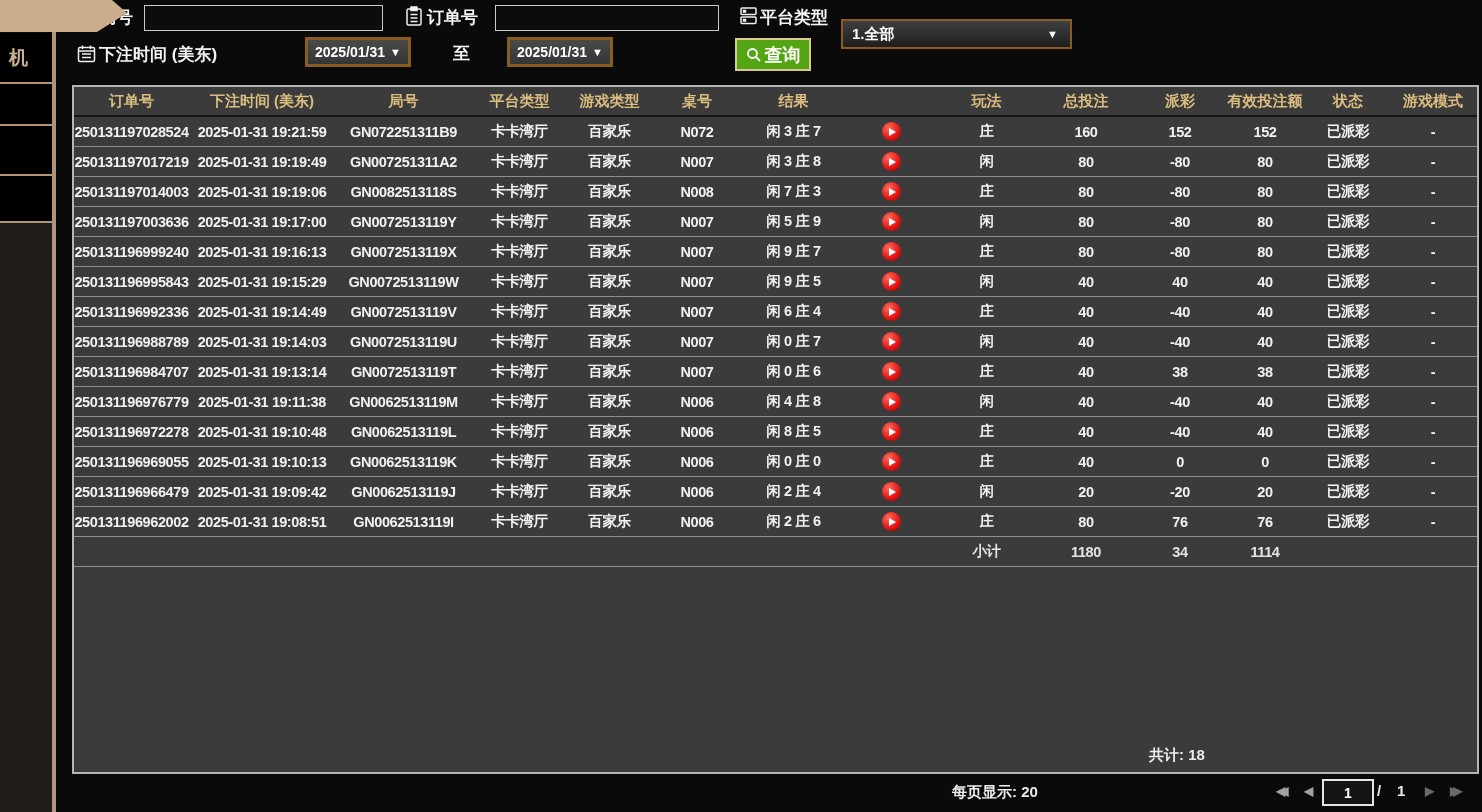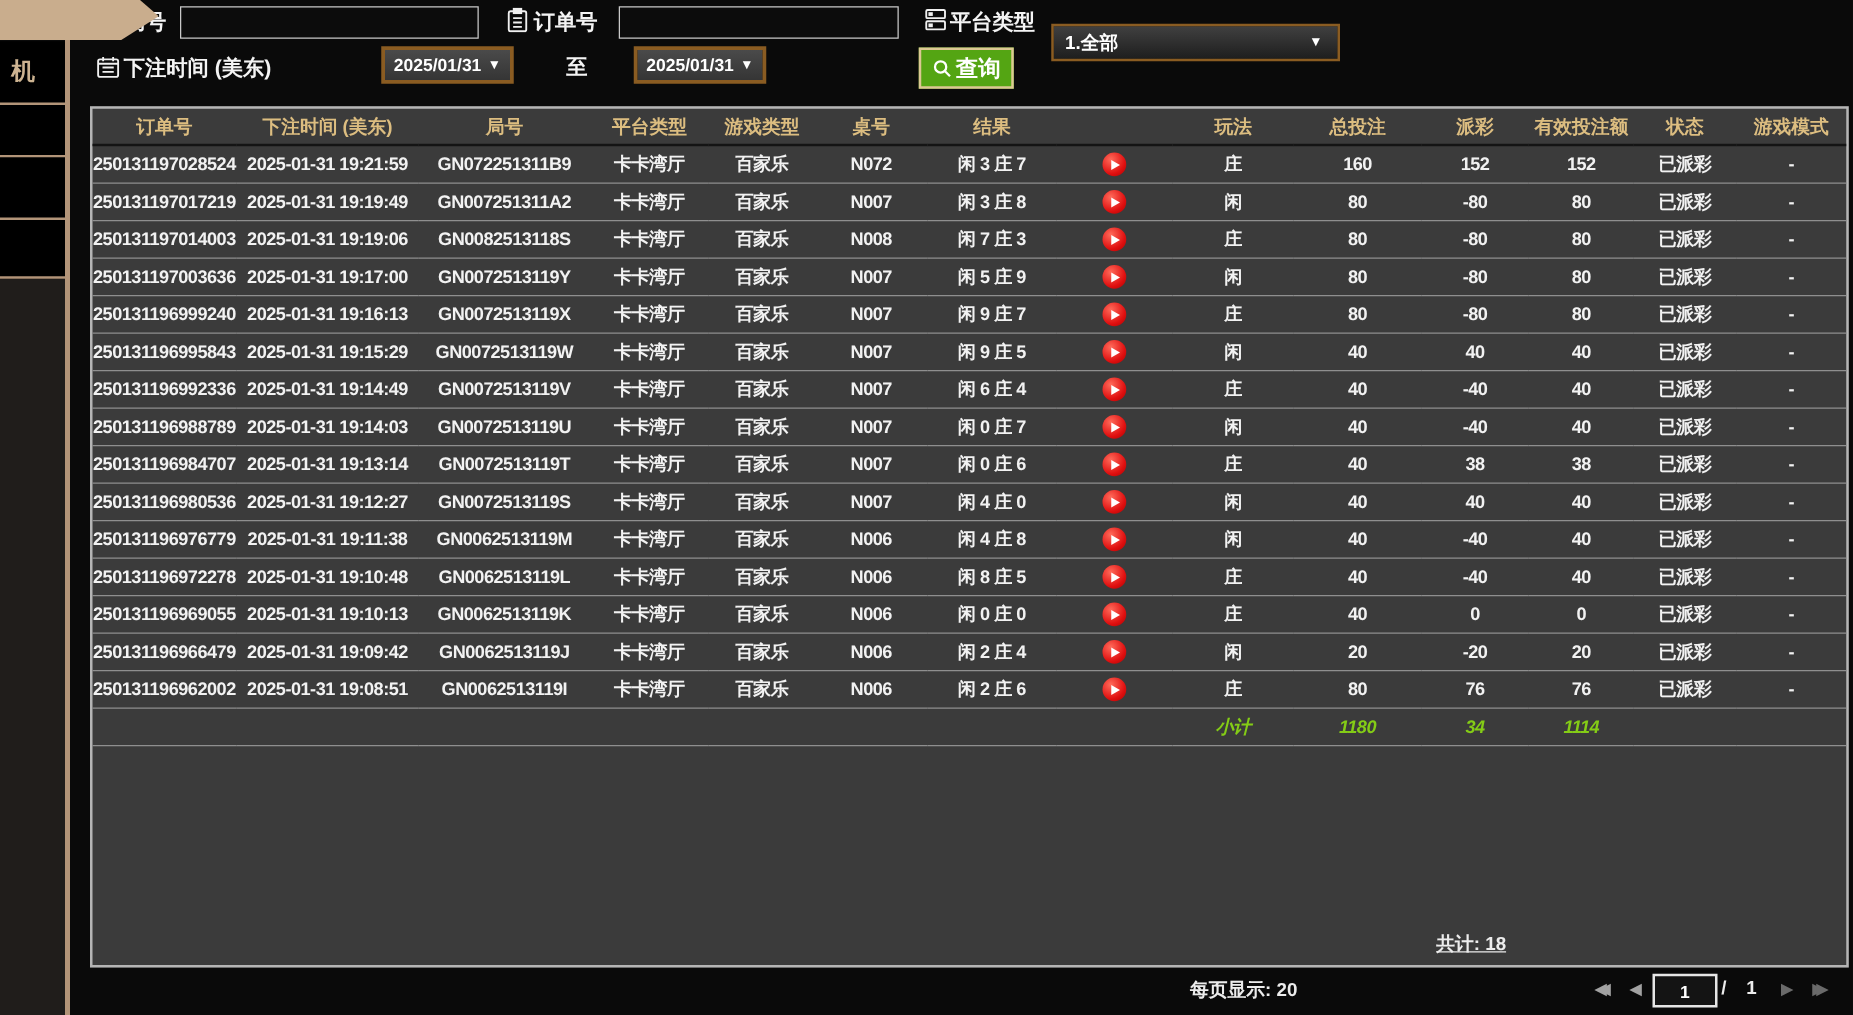--- a/index.html
+++ b/index.html
@@ -39,21 +39,21 @@
   table.bets { width:1403px; border-collapse:collapse; table-layout:fixed; }
   table.bets th { color:#dcbd80; font-size:15px; height:28px; border-bottom:2px solid #141414;
                   font-weight:bold; padding:0; text-align:center; }
   table.bets td { color:#f2f2f2; font-size:14.5px; height:29px; border-bottom:1px solid #8f8f8f;
                   padding:0; text-align:center; letter-spacing:-0.4px; white-space:nowrap; }
   td.pay-red    { color:#c51a2e; }
   td.pay-green  { color:#4be04b; }
   td.pay-white  { color:#f2f2f2; }
   td.status-green { color:#35df35; }
   td.mode-dim   { color:#b0b0b0; }
-  tr.total-row td { color:#84cc16; border-bottom:1px solid #8f8f8f;font-style:italic; }
+  tr.total-row td { color:#e5e5e5; border-bottom:1px solid #8f8f8f; }
   .play-btn { display:inline-flex; width:19px; height:19px; border-radius:50%;
               background:radial-gradient(circle at 35% 30%, #ff6a5a, #e01010 62%, #a80000);
               align-items:center; justify-content:center; vertical-align:middle; cursor:pointer; }
   .play-tri { width:0; height:0; border-left:7px solid #fff; border-top:4px solid transparent;
               border-bottom:4px solid transparent; margin-left:2px; }
 
   
   .foot-txt { color:#ececec; font-size:15px; }
   .pg-arrow { font-size:12px; cursor:pointer; letter-spacing:-6px; padding-right:6px; }
   .pg-single { letter-spacing:0; padding-right:0; }
@@ -334,38 +334,20 @@
                 <span class="play-tri"></span>
               </span></td>
             <td>庄</td>
             <td>40</td>
             <td class="pay-red">38</td>
             <td>38</td>
             <td class="status-green">已派彩</td>
             <td class="mode-dim">-</td>
           </tr>
           <tr>
-            <td>250131196980536</td>
-            <td>2025-01-31 19:12:27</td>
-            <td>GN0072513119S</td>
-            <td>卡卡湾厅</td>
-            <td>百家乐</td>
-            <td>N007</td>
-            <td>闲 4 庄 0</td>
-            <td><span class="play-btn">
-                <span class="play-tri"></span>
-              </span></td>
-            <td>闲</td>
-            <td>40</td>
-            <td class="pay-red">40</td>
-            <td>40</td>
-            <td class="status-green">已派彩</td>
-            <td class="mode-dim">-</td>
-          </tr>
-          <tr>
             <td>250131196976779</td>
             <td>2025-01-31 19:11:38</td>
             <td>GN0062513119M</td>
             <td>卡卡湾厅</td>
             <td>百家乐</td>
             <td>N006</td>
             <td>闲 4 庄 8</td>
             <td><span class="play-btn">
                 <span class="play-tri"></span>
               </span></td>
@@ -462,21 +444,21 @@
             <td>34</td>
             <td>1114</td>
             <td></td>
             <td></td>
           </tr>
         </tbody>
     </table>
   </div>
 
   <span class="abs foot-txt" style="left:952px; top:783px;">每页显示: 20</span>
-  <span class="abs foot-txt" style="left:1149px; top:746px;text-decoration:underline;">共计: 18</span>
+  <span class="abs foot-txt" style="left:1149px; top:746px;">共计: 18</span>
   <span class="abs pg-arrow pg-on" style="left:1276px; top:784px;">◀◀</span>
   <span class="abs pg-arrow pg-single pg-on" style="left:1304px; top:784px;">◀</span>
   <input class="abs pg-input" value="1" style="">
   <span class="abs foot-txt" style="left:1377px; top:782px;">/</span>
   <span class="abs foot-txt" style="left:1397px; top:782px;">1</span>
   <span class="abs pg-arrow pg-single pg-off" style="left:1425px; top:784px;">▶</span>
   <span class="abs pg-arrow pg-off" style="left:1450px; top:784px;">▶▶</span>
 
 </div>
 

